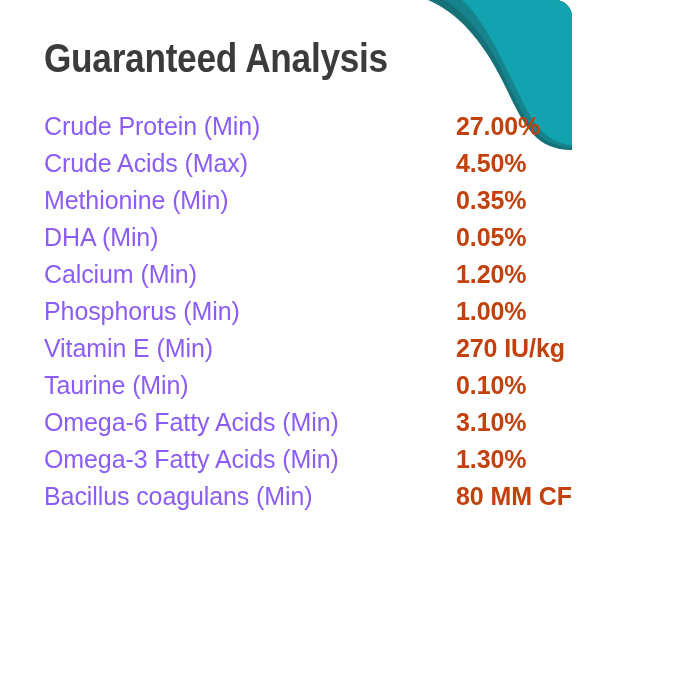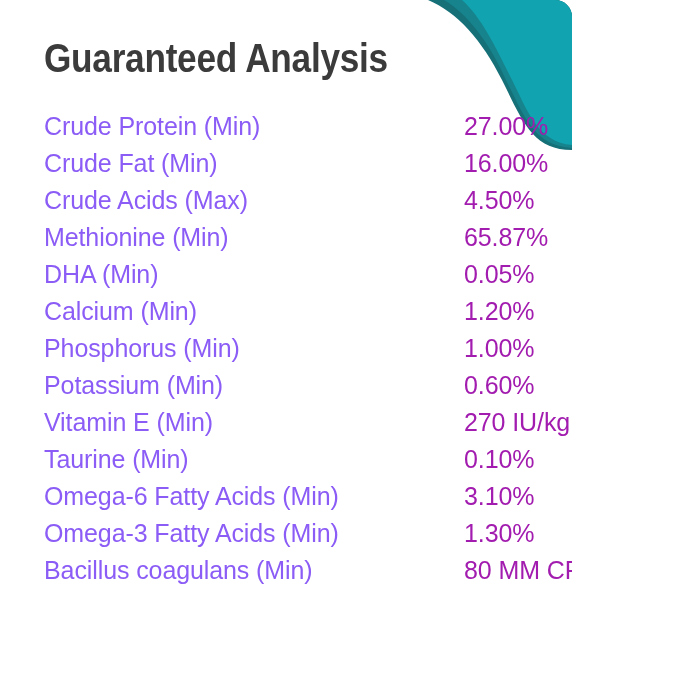--- a/index.html
+++ b/index.html
@@ -65,25 +65,24 @@
     flex: 0 0 412px;
     font-size: 25px;
     font-weight: normal;
     color: #8b5cf6;
     letter-spacing: -0.1px;
     white-space: nowrap;
     overflow: visible;
   }
   .nutrient-value {
     font-size: 25px;
-    font-weight: normal;
-    color: #a21caf;
+    font-weight: bold;
+    color: #c2410c;
     letter-spacing: -0.1px;
     white-space: nowrap;
-    margin-left: 8px;
   }
 </style>
 </head>
 <body>
 
 <div id="page">
 
   <div id="corner-decoration">
     <svg viewBox="0 0 190 200" preserveAspectRatio="none" aria-hidden="true">
 
@@ -97,55 +96,47 @@
 
   <div id="page-title">Guaranteed Analysis</div>
 
   <div id="analysis-table">
 
     <div class="analysis-row">
       <span class="nutrient-name">Crude Protein (Min)</span>
       <span class="nutrient-value">27.00%</span>
     </div>
 
-    <div class="analysis-row">
-      <span class="nutrient-name">Crude Fat (Min)</span>
-      <span class="nutrient-value">16.00%</span>
-    </div>
 
     <div class="analysis-row">
       <span class="nutrient-name">Crude Acids (Max)</span>
       <span class="nutrient-value">4.50%</span>
     </div>
 
 
     <div class="analysis-row">
       <span class="nutrient-name">Methionine (Min)</span>
-      <span class="nutrient-value">65.87%</span>
+      <span class="nutrient-value">0.35%</span>
     </div>
 
     <div class="analysis-row">
       <span class="nutrient-name">DHA (Min)</span>
       <span class="nutrient-value">0.05%</span>
     </div>
 
     <div class="analysis-row">
       <span class="nutrient-name">Calcium (Min)</span>
       <span class="nutrient-value">1.20%</span>
     </div>
 
     <div class="analysis-row">
       <span class="nutrient-name">Phosphorus (Min)</span>
       <span class="nutrient-value">1.00%</span>
     </div>
 
-    <div class="analysis-row">
-      <span class="nutrient-name">Potassium (Min)</span>
-      <span class="nutrient-value">0.60%</span>
-    </div>
 
     <div class="analysis-row">
       <span class="nutrient-name">Vitamin E (Min)</span>
       <span class="nutrient-value">270 IU/kg</span>
     </div>
 
     <div class="analysis-row">
       <span class="nutrient-name">Taurine (Min)</span>
       <span class="nutrient-value">0.10%</span>
     </div>

